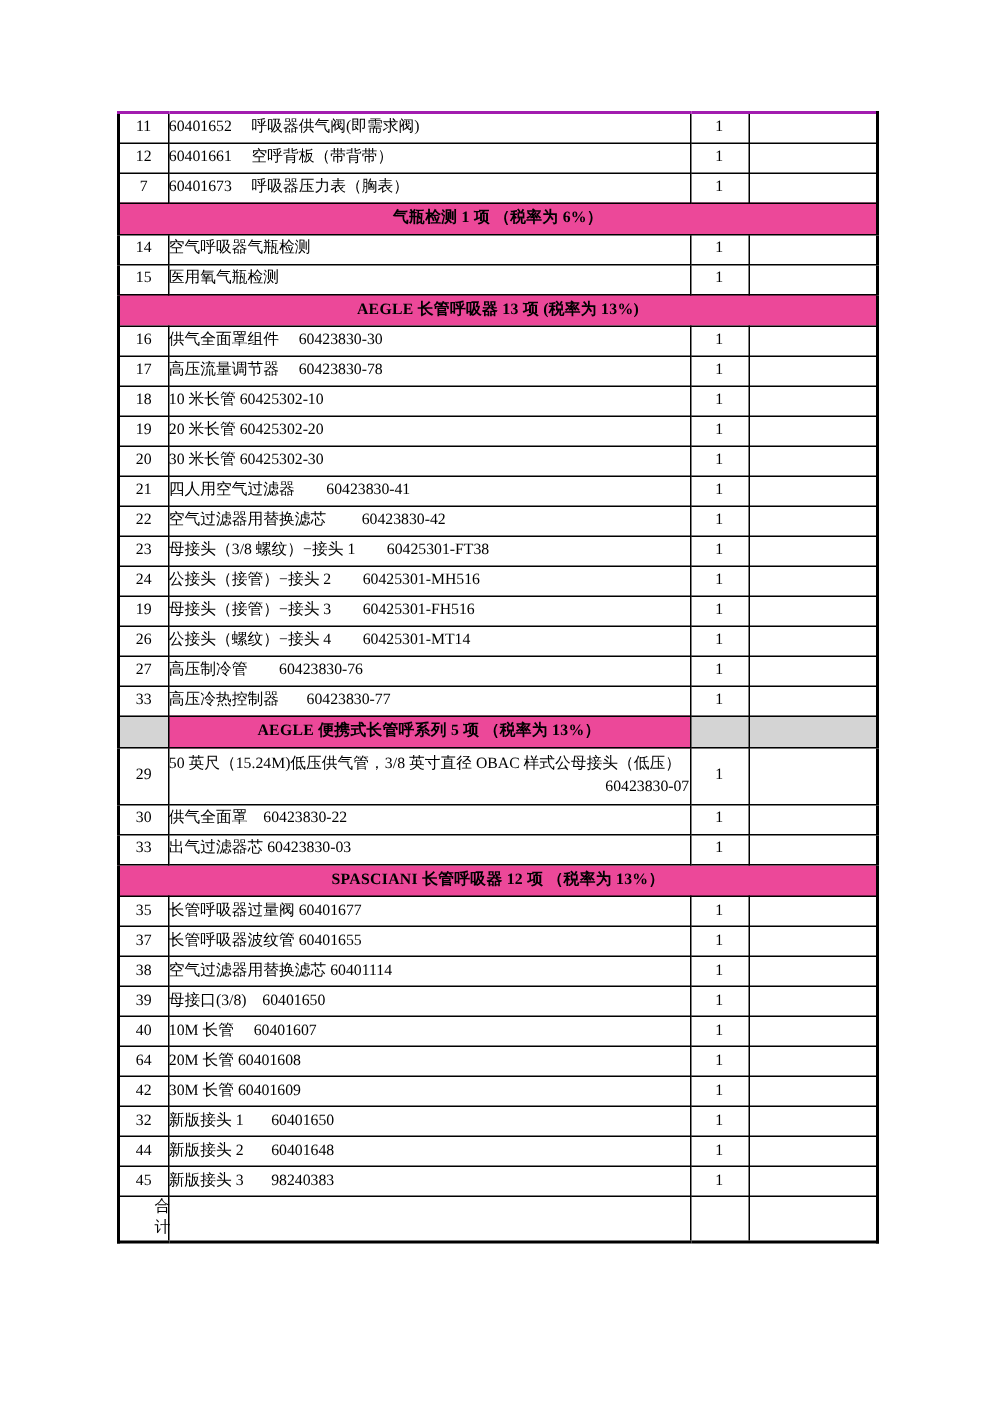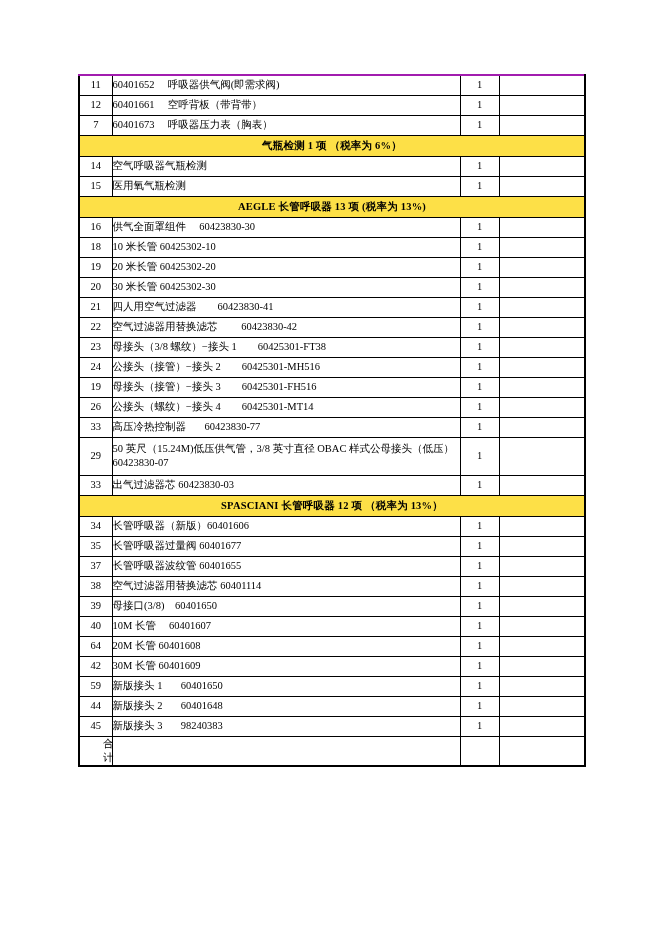--- a/index.html
+++ b/index.html
@@ -60,21 +60,21 @@
   .cell-qty {
     text-align: center;
     font-size: 10.5px;
     padding: 1px 2px;
   }
   .cell-note {
     text-align: left;
     padding: 1px 3px;
   }
   tr.section-row td.section-head {
-    background: #fde047;
+    background: #ec4899;
     text-align: center;
     font-weight: bold;
     font-size: 10.5px;
     padding: 3px 2px;
     letter-spacing: 0.2px;
   }
   tr.section-row td.section-blank {
     background: #d4d4d4;
   }
   tr.tall-row td {
@@ -83,21 +83,21 @@
   tr.total-row td {
     height: 22px;
     border-bottom: 2px solid #000000;
     padding-left: 23px;
   }
   tr.first-row td {
     border-top: 2px solid #a21caf;
   }
   table.items td.edge-left  { border-left: 2px solid #000000; }
   table.items td.edge-right { border-right: 2px solid #000000; }
-  .desc-line2 { display: block; }
+  .desc-line2 { display: block; text-align: right; }
 </style>
 </head>
 <body>
 
 <div class="page">
   <div class="table-wrap">
     <table class="items">
       <colgroup>
         <col class="c-idx">
         <col class="c-desc">
@@ -141,20 +141,26 @@
           <tr class="section-row">
             <td class="section-head edge-left edge-right" colspan="4">AEGLE 长管呼吸器     13 项 (税率为 13%)</td>
           </tr>
           <tr class="">
             <td class="cell-idx edge-left">16</td>
             <td class="cell-desc">供气全面罩组件     60423830-30</td>
             <td class="cell-qty">1</td>
             <td class="cell-note edge-right"></td>
           </tr>
           <tr class="">
+            <td class="cell-idx edge-left">17</td>
+            <td class="cell-desc">高压流量调节器     60423830-78</td>
+            <td class="cell-qty">1</td>
+            <td class="cell-note edge-right"></td>
+          </tr>
+          <tr class="">
             <td class="cell-idx edge-left">18</td>
             <td class="cell-desc">10 米长管 60425302-10</td>
             <td class="cell-qty">1</td>
             <td class="cell-note edge-right"></td>
           </tr>
           <tr class="">
             <td class="cell-idx edge-left">19</td>
             <td class="cell-desc">20 米长管 60425302-20</td>
             <td class="cell-qty">1</td>
             <td class="cell-note edge-right"></td>
@@ -195,47 +201,59 @@
             <td class="cell-qty">1</td>
             <td class="cell-note edge-right"></td>
           </tr>
           <tr class="">
             <td class="cell-idx edge-left">26</td>
             <td class="cell-desc">公接头（螺纹）−接头 4        60425301-MT14</td>
             <td class="cell-qty">1</td>
             <td class="cell-note edge-right"></td>
           </tr>
           <tr class="">
+            <td class="cell-idx edge-left">27</td>
+            <td class="cell-desc">高压制冷管        60423830-76</td>
+            <td class="cell-qty">1</td>
+            <td class="cell-note edge-right"></td>
+          </tr>
+          <tr class="">
             <td class="cell-idx edge-left">33</td>
             <td class="cell-desc">高压冷热控制器       60423830-77</td>
             <td class="cell-qty">1</td>
             <td class="cell-note edge-right"></td>
+          </tr>
+          <tr class="section-row">
+            <td class="section-blank edge-left"></td>
+            <td class="section-head">AEGLE 便携式长管呼系列   5 项    （税率为 13%）</td>
+            <td class="section-blank"></td>
+            <td class="section-blank edge-right"></td>
           </tr>
           <tr class="tall-row">
             <td class="cell-idx edge-left">29</td>
             <td class="cell-desc"><span class="desc-line1">50 英尺（15.24M)低压供气管，3/8 英寸直径 OBAC 样式公母接头（低压）</span><span class="desc-line2">60423830-07</span></td>
             <td class="cell-qty">1</td>
             <td class="cell-note edge-right"></td>
           </tr>
           <tr class="">
+            <td class="cell-idx edge-left">30</td>
+            <td class="cell-desc">供气全面罩    60423830-22</td>
+            <td class="cell-qty">1</td>
+            <td class="cell-note edge-right"></td>
+          </tr>
+          <tr class="">
             <td class="cell-idx edge-left">33</td>
             <td class="cell-desc">出气过滤器芯 60423830-03</td>
             <td class="cell-qty">1</td>
             <td class="cell-note edge-right"></td>
           </tr>
           <tr class="section-row">
             <td class="section-head edge-left edge-right" colspan="4">SPASCIANI 长管呼吸器     12 项   （税率为 13%）</td>
           </tr>
           <tr class="">
-            <td class="cell-idx edge-left">34</td>
-            <td class="cell-desc">长管呼吸器（新版）60401606</td>
-            <td class="cell-qty">1</td>
-            <td class="cell-note edge-right"></td>
-          </tr>
-          <tr class="">
             <td class="cell-idx edge-left">35</td>
             <td class="cell-desc">长管呼吸器过量阀 60401677</td>
             <td class="cell-qty">1</td>
             <td class="cell-note edge-right"></td>
           </tr>
           <tr class="">
             <td class="cell-idx edge-left">37</td>
             <td class="cell-desc">长管呼吸器波纹管 60401655</td>
             <td class="cell-qty">1</td>
             <td class="cell-note edge-right"></td>
@@ -264,21 +282,21 @@
             <td class="cell-qty">1</td>
             <td class="cell-note edge-right"></td>
           </tr>
           <tr class="">
             <td class="cell-idx edge-left">42</td>
             <td class="cell-desc">30M 长管 60401609</td>
             <td class="cell-qty">1</td>
             <td class="cell-note edge-right"></td>
           </tr>
           <tr class="">
-            <td class="cell-idx edge-left">59</td>
+            <td class="cell-idx edge-left">32</td>
             <td class="cell-desc">新版接头 1       60401650</td>
             <td class="cell-qty">1</td>
             <td class="cell-note edge-right"></td>
           </tr>
           <tr class="">
             <td class="cell-idx edge-left">44</td>
             <td class="cell-desc">新版接头 2       60401648</td>
             <td class="cell-qty">1</td>
             <td class="cell-note edge-right"></td>
           </tr>

